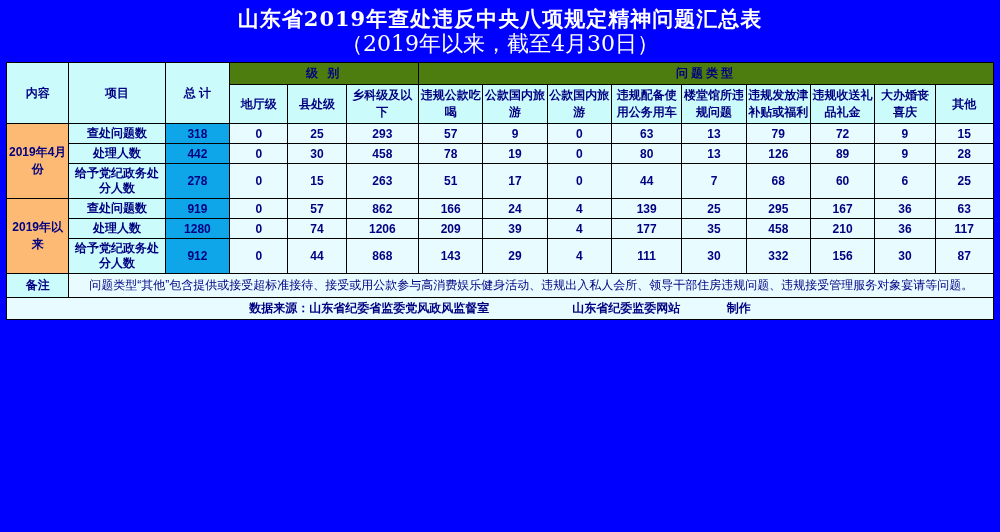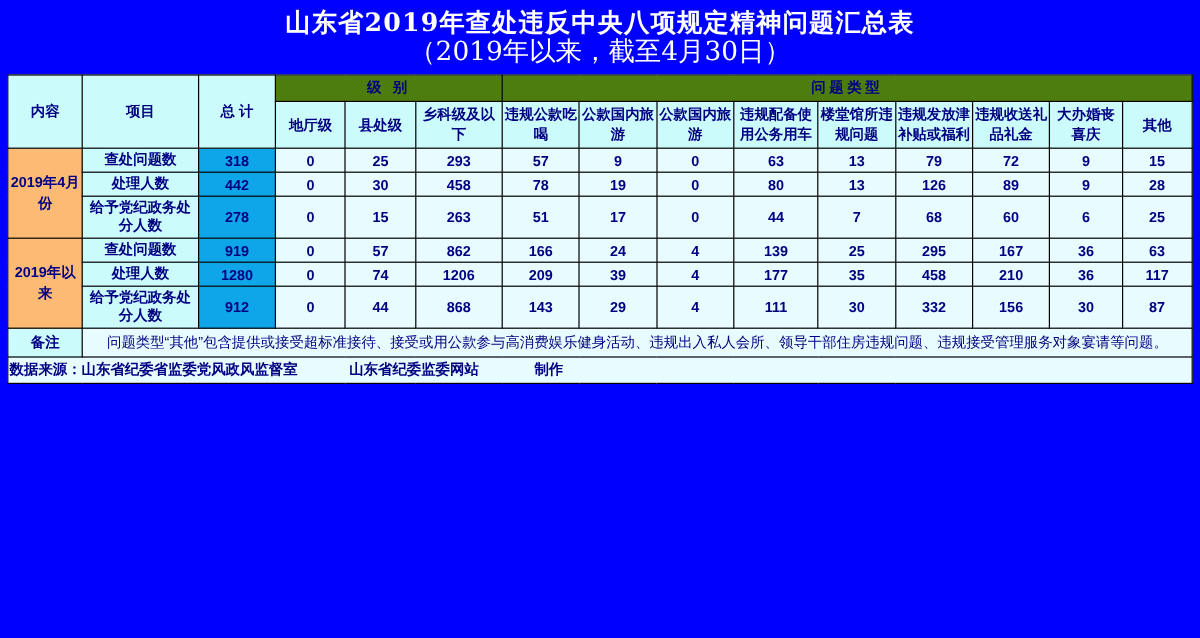--- a/index.html
+++ b/index.html
@@ -103,22 +103,23 @@
   }
   .footer{
     background:#e8fbff;
     font-size:13px;
     font-weight:bold;
     color:#000080;
     padding:5px 0;
   }
   .footer-inner{
     display:flex;
-    justify-content:flex-start;
+    justify-content:center;
     align-items:center;
+    gap:40px;
   }
   .footer-right span{margin-left:43px;}
 </style>
 </head>
 <body>
 
 <div class="sheet">
 
   <div class="title-area">
     <div class="title-main">山东省2019年查处违反中央八项规定精神问题汇总表</div>

